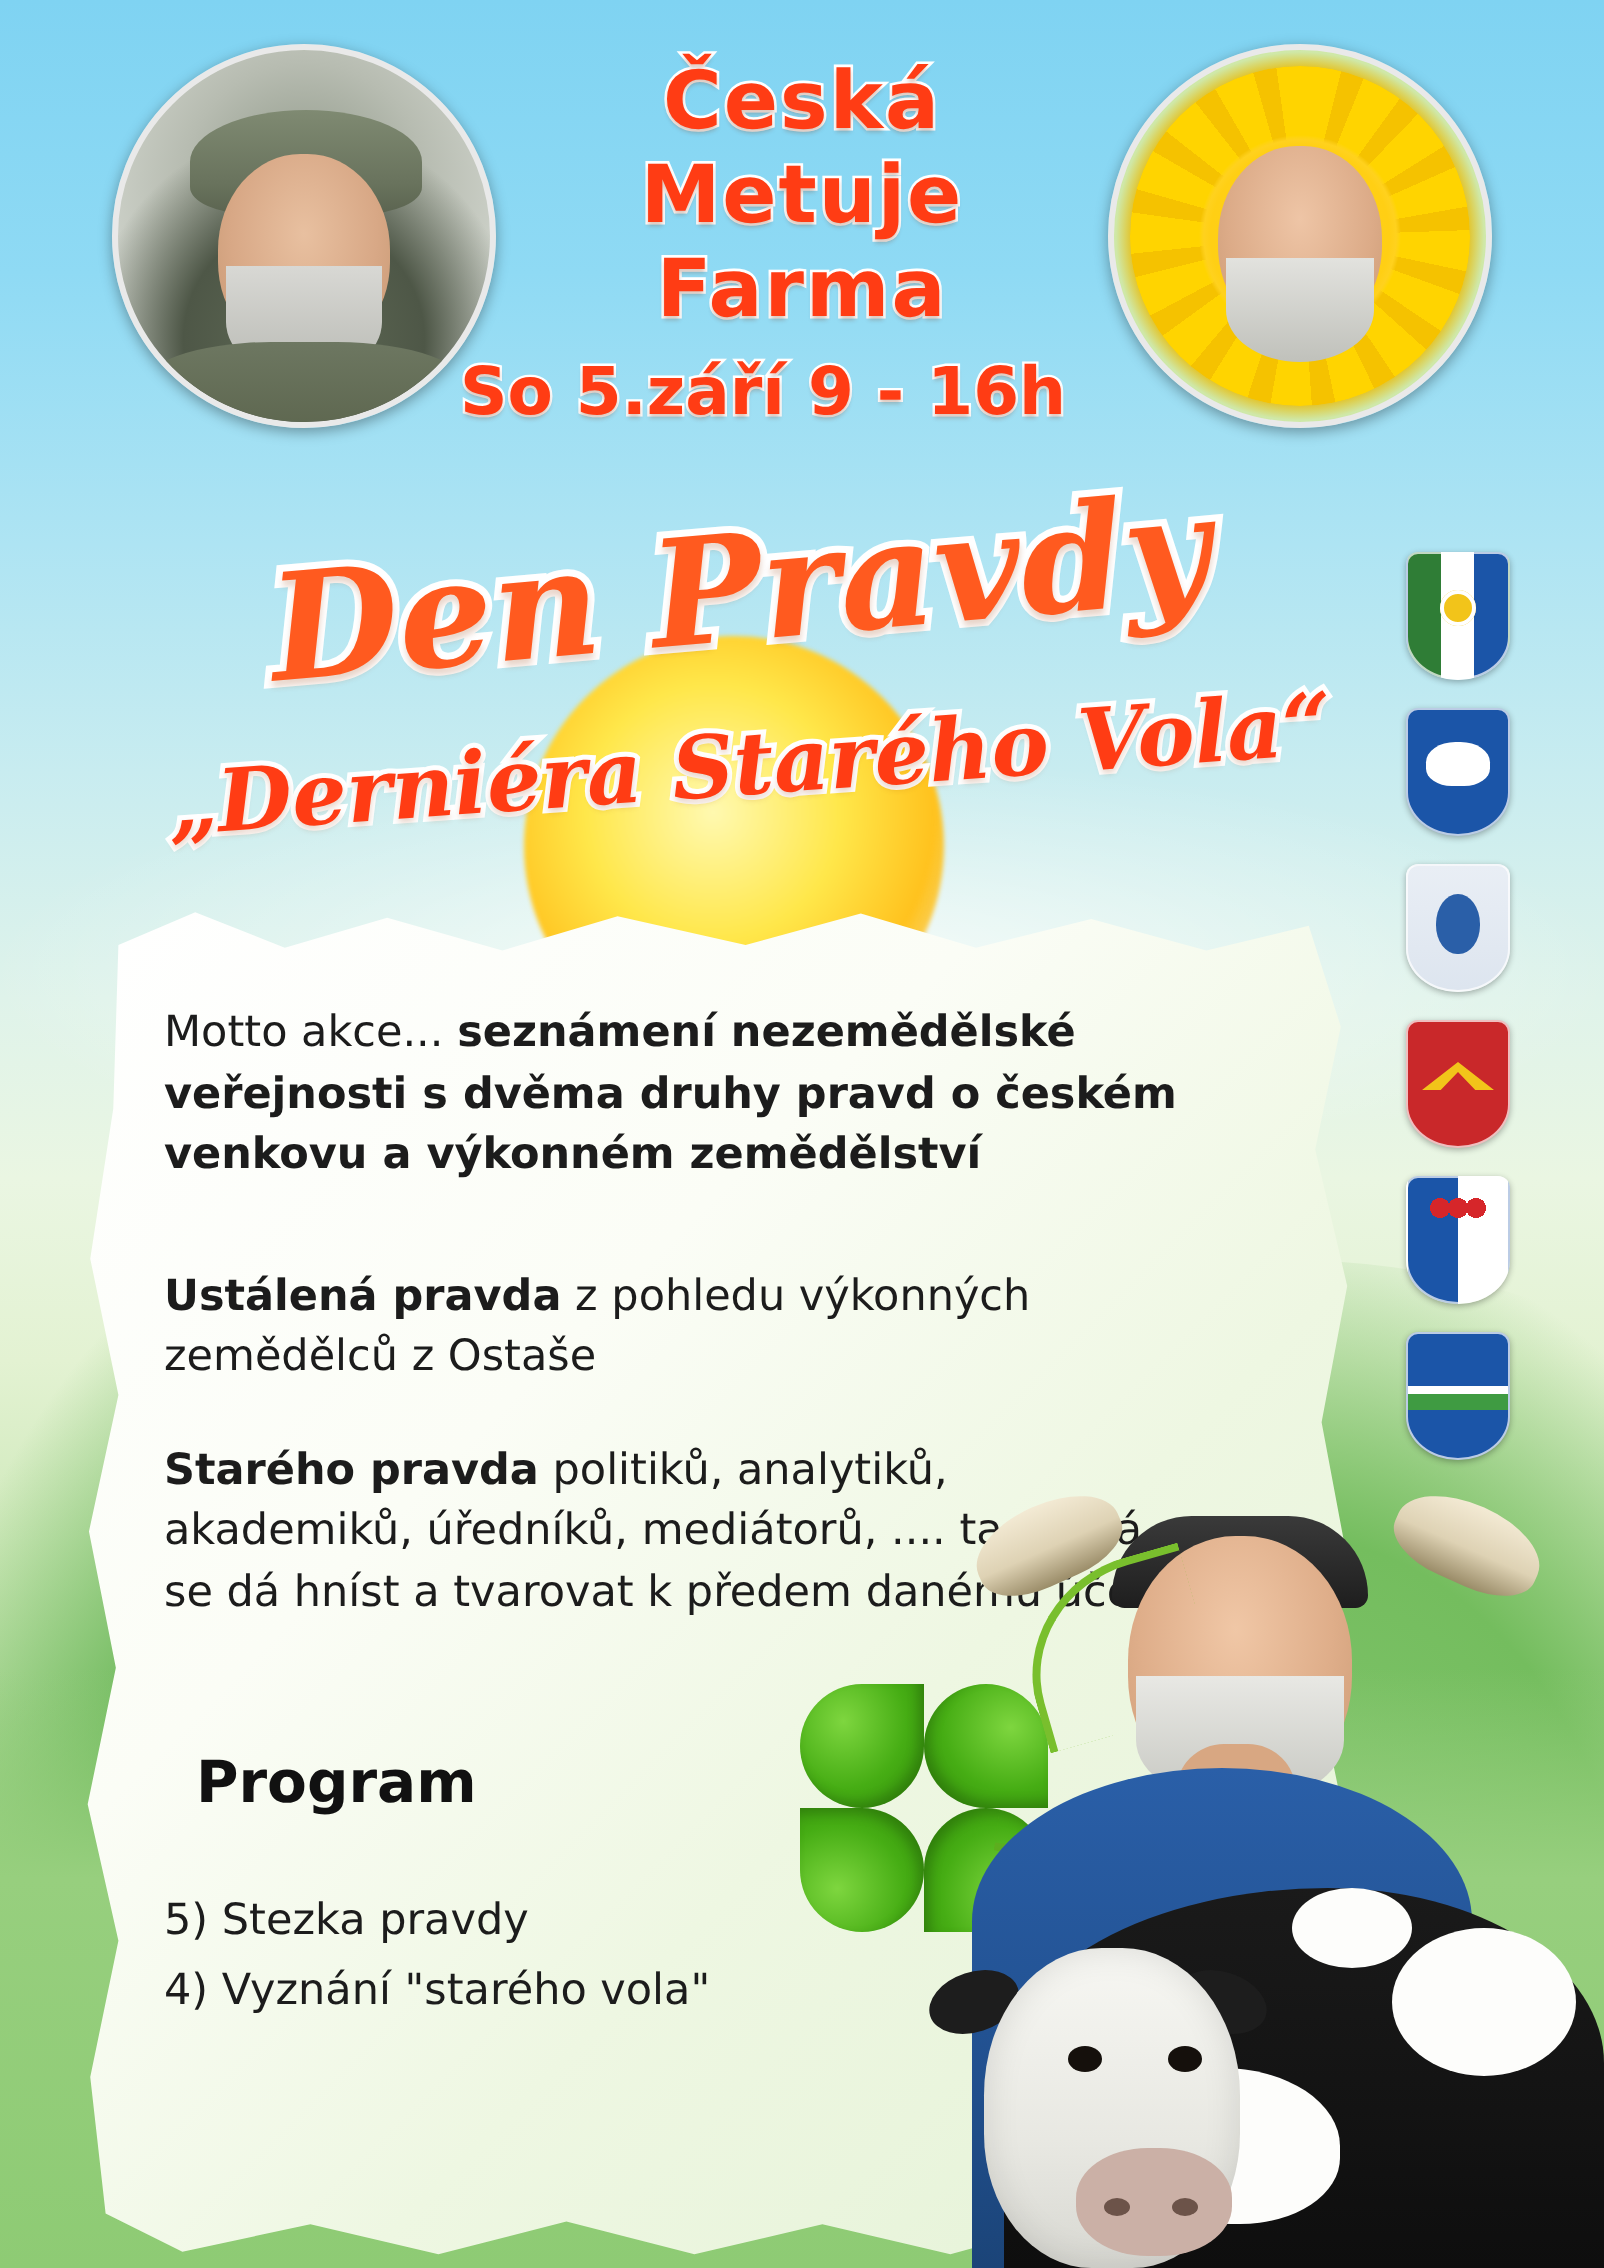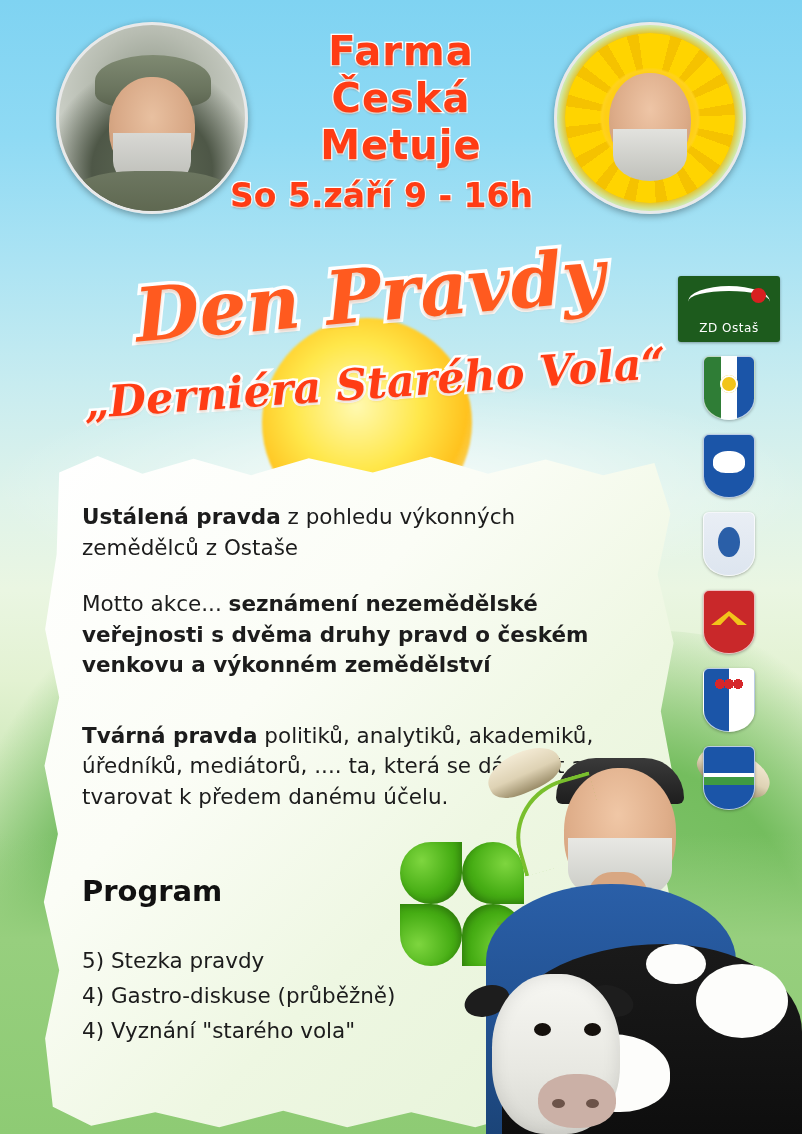--- a/index.html
+++ b/index.html
@@ -227,21 +227,21 @@
     font-family: "DejaVu Sans", sans-serif;
     font-size: 21.5px;
     line-height: 1.42;
   }
   .para { margin: 0 0 26px 0; }
   .para.motto { margin-bottom: 40px; }
   .para b { font-weight: bold; }
 
   .program-heading {
     position: absolute;
-    left: 82px; top: 874px;
+    left: 98px; top: 874px;
     font-family: "DejaVu Sans", sans-serif;
     font-weight: bold;
     font-size: 29px;
     color: #111111;
   }
   .program-list {
     position: absolute;
     left: 82px; top: 944px;
     width: 430px;
     margin: 0; padding: 0;
@@ -460,47 +460,46 @@
     <div class="sold-body"></div>
   </div>
 
   <div class="photo-circle photo-right">
     <div class="sun-petals"></div>
     <div class="sun-face"></div>
     <div class="sun-beard"></div>
   </div>
 
   <div class="farm-title">
+    <div>Česká Metuje</div>
     <div>Farma</div>
-    <div>Česká Metuje</div>
   </div>
   <div class="farm-date">So 5.září  9 - 16h</div>
 
   <div class="event-title">Den Pravdy</div>
   <div class="event-subtitle">„Derniéra Starého Vola“</div>
 
   <div class="paper"></div>
 
   <div class="paper-text">
-    <p class="para">
-      <b>Ustálená pravda</b><span> z pohledu výkonných zemědělců z Ostaše</span>
-    </p>
     <p class="para motto">
       <span>Motto akce...</span>
       <b>seznámení nezemědělské veřejnosti s dvěma druhy pravd o českém venkovu a výkonném zemědělství</b>
     </p>
     <p class="para">
-      <b>Tvárná pravda</b><span> politiků, analytiků, akademiků, úředníků, mediátorů, .... ta, která se dá hníst a tvarovat k předem danému účelu.</span>
+      <b>Ustálená pravda</b><span> z pohledu výkonných zemědělců z Ostaše</span>
+    </p>
+    <p class="para">
+      <b>Starého pravda</b><span> politiků, analytiků, akademiků, úředníků, mediátorů, .... ta, která se dá hníst a tvarovat k předem danému účelu.</span>
     </p>
   </div>
 
   <div class="program-heading">Program</div>
   <ul class="program-list">
     <li>5) Stezka pravdy</li>
-    <li>4) Gastro-diskuse (průběžně)</li>
     <li>4) Vyznání "starého vola"</li>
   </ul>
 
   <div class="clover">
     <div class="leaf l1"></div>
     <div class="leaf l2"></div>
     <div class="leaf l3"></div>
     <div class="leaf l4"></div>
   </div>
   <div class="clover-stem" style="left:500px; top:880px;"></div>
@@ -527,25 +526,20 @@
     <div class="cow-head">
       <div class="cow-eye le"></div>
       <div class="cow-eye re"></div>
       <div class="cow-muzzle"></div>
       <div class="cow-nostril ln"></div>
       <div class="cow-nostril rn"></div>
     </div>
   </div>
 
   <div class="logo-col">
-    <div class="zd-logo">
-      <div class="zd-hill"></div>
-      <div class="zd-dot"></div>
-      <div class="zd-text">ZD Ostaš</div>
-    </div>
     <div class="crest c1"></div>
     <div class="crest c2"></div>
     <div class="crest c3"></div>
     <div class="crest c4"></div>
     <div class="crest c5"></div>
     <div class="crest c6"></div>
   </div>
 
 </div>
 

